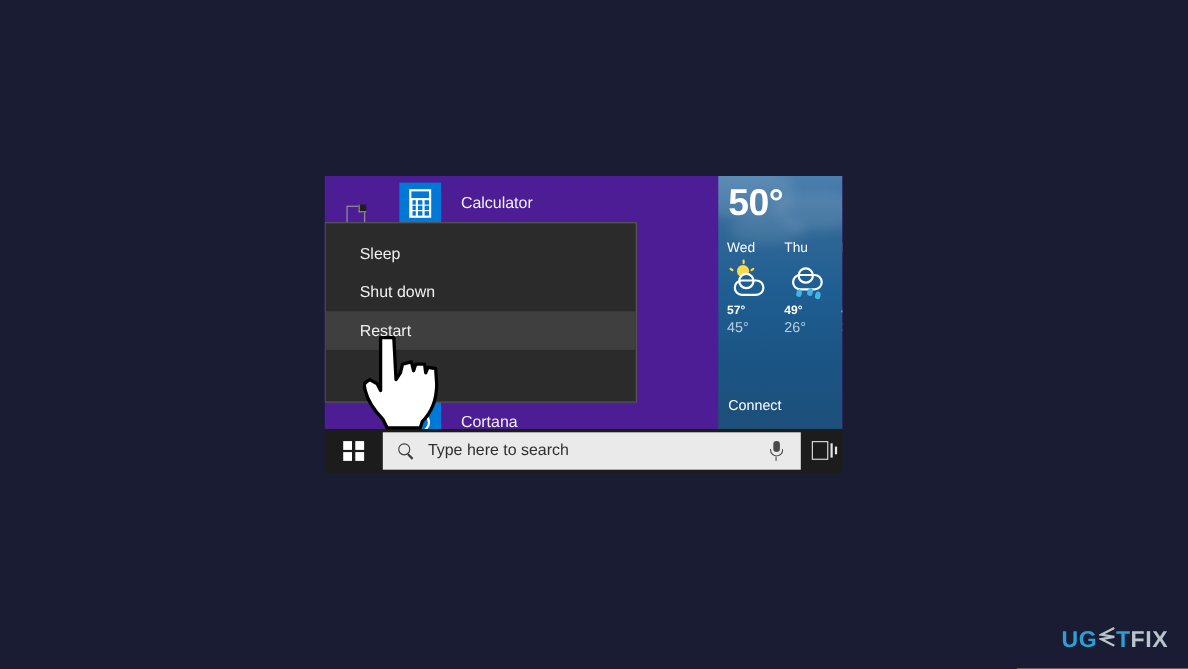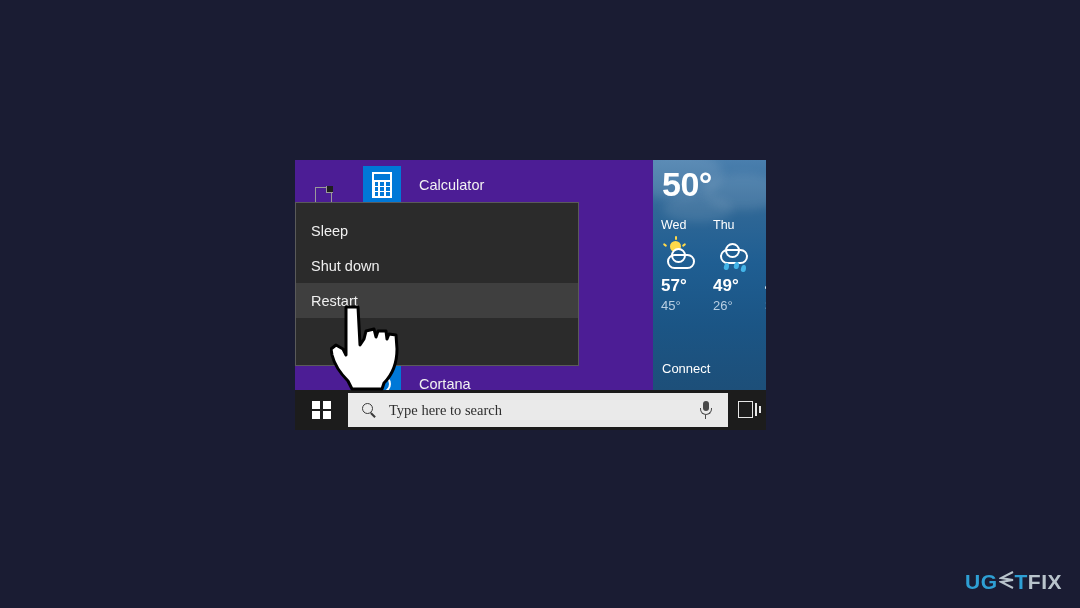--- a/index.html
+++ b/index.html
@@ -159,21 +159,21 @@
     width: 284px; height: 164px;
     background: #2b2b2b;
     border: 1px solid #5a5a5a;
     box-sizing: border-box;
     z-index: 20;
   }
   .menu-item {
     height: 35px;
     display: flex;
     align-items: center;
-    padding-left: 15px;
+    padding-left: 31px;
     color: #f0f0f0;
     font-size: 14.5px;
     box-sizing: border-box;
   }
   .menu-item.first { margin-top: 10px; }
   .menu-item.highlighted { background: #3f3f3f; }
 
   
   #weather-tile {
     position: absolute;
@@ -214,21 +214,21 @@
     color: #ffffff;
     font-size: 12.5px;
   }
   .wx-ico {
     height: 34px;
     position: relative;
     margin: 6px 0 4px;
   }
   .wx-hi {
     color: #ffffff;
-    font-size: 17px;
+    font-size: 11px;
     font-weight: bold;
   }
   .wx-lo {
     color: #b9cfe2;
     font-size: 13px;
     margin-top: 2px;
   }
   #wx-city {
     position: absolute;
     left: 9px; bottom: 14px;
@@ -324,21 +324,20 @@
     width: 6px; height: 1.6px;
     background: #3a3a3a;
     transform: rotate(45deg);
     transform-origin: left center;
   }
   #search-placeholder {
     margin-left: 12px;
     color: #2f2f2f;
     font-size: 14.5px;
     flex: 1 1 auto;
-    font-family: Liberation Serif, serif;
   }
   #mic-icon {
     position: relative;
     margin-right: 16px;
     width: 13px; height: 18px;
     flex: 0 0 auto;
   }
   #mic-icon .cap {
     position: absolute;
     left: 3.5px; top: 0;

